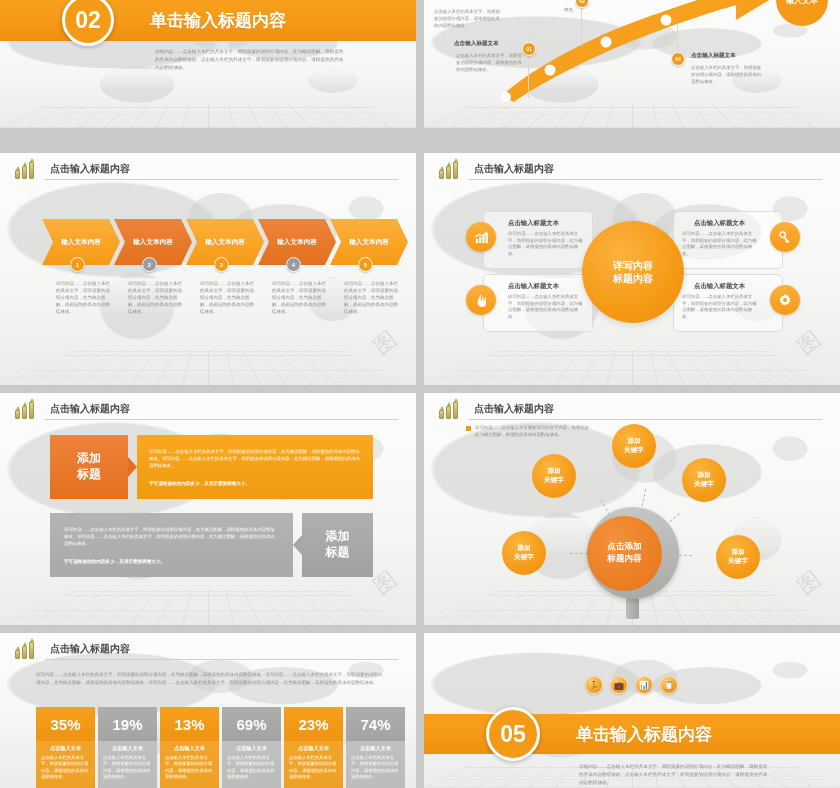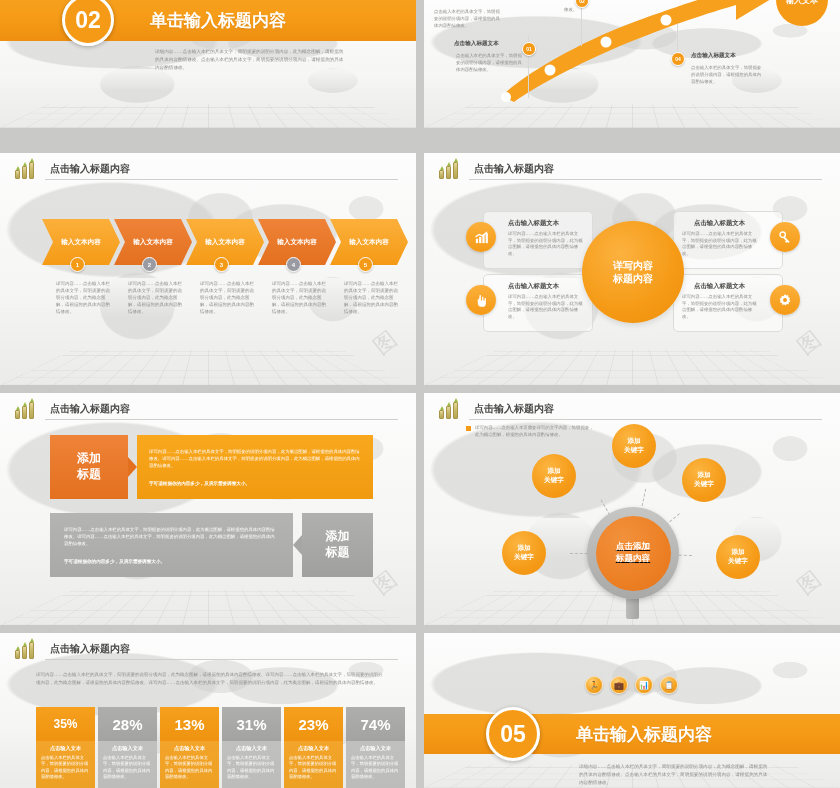--- a/index.html
+++ b/index.html
@@ -135,24 +135,23 @@
     color:#fff;font-weight:bold;text-align:center;line-height:1.3;
   }
   .tagarrow { position:absolute; width:0;height:0; }
   .panel { position:absolute; }
   .panel .pb { position:absolute; line-height:1.55; }
 
   
   .mag-ring {
     position:absolute; border-radius:50%;
     background:linear-gradient(180deg,#c6c6c4,#a9a9a7);
-    display:flex;align-items:center;justify-content:center;
+    display:flex;align-items:center;
     box-shadow:0 2px 5px rgba(0,0,0,.18);
     z-index:3;
-    text-decoration:underline;
   }
   .mag-lens {
     border-radius:50%;
     background:radial-gradient(circle at 36% 30%,#f2913c 0%,#ec7f24 62%,#e3731a 100%);
     display:flex;align-items:center;justify-content:center;
     color:#fff;font-weight:bold;text-align:center;line-height:1.35;
   }
   .mag-handle {
     position:absolute; background:linear-gradient(90deg,#bcbcba,#a4a4a2);
     border-radius:2px; z-index:2;
@@ -519,42 +518,42 @@
         <div class="spr" style="left:16px;top:-1px;"></div>
       </div>
       <div class="hdr-title" style="font-size:10px;margin-left:8px;">点击输入标题内容</div>
     </div>
     <div class="hdr-rule" style="left:45px;top:26px;width:353px;"></div>
 
     <div class="lead" style="left:36px;top:38px;width:348px;font-size:4.5px;">详写内容……点击输入本栏的具体文字，简明扼要的说明分项内容，此为概念图解，请根据您的具体内容酌情修改。详写内容……点击输入本栏的具体文字，简明扼要的说明分项内容，此为概念图解，请根据您的具体内容酌情修改。详写内容……点击输入本栏的具体文字，简明扼要的说明分项内容，此为概念图解，请根据您的具体内容酌情修改。</div>
 
     <div id="pct-wrap">
         <div class="pc o" style="left: 36px; top: 74px; width: 59px; height: 81px;">
-          <div class="top" style="height: 34px; font-size: 12px;">35%</div>
+          <div class="top" style="height: 34px; font-size: 15px;">35%</div>
           <div class="bot" style="top: 34px; height: 47px; padding-top: 4px;">
             <div class="bt" style="font-size: 5.2px;">点击输入文本</div>
             <div class="bd" style="font-size: 4.3px; margin-top: 3px;">点击输入本栏的具体文字，简明扼要的说明分项内容，请根据您的具体内容酌情修改。</div>
           </div>
         </div>
         <div class="pc g" style="left: 98px; top: 74px; width: 59px; height: 81px;">
-          <div class="top" style="height: 34px; font-size: 15px;">28%</div>
+          <div class="top" style="height: 34px; font-size: 15px;">19%</div>
           <div class="bot" style="top: 34px; height: 47px; padding-top: 4px;">
             <div class="bt" style="font-size: 5.2px;">点击输入文本</div>
             <div class="bd" style="font-size: 4.3px; margin-top: 3px;">点击输入本栏的具体文字，简明扼要的说明分项内容，请根据您的具体内容酌情修改。</div>
           </div>
         </div>
         <div class="pc o" style="left: 160px; top: 74px; width: 59px; height: 81px;">
           <div class="top" style="height: 34px; font-size: 15px;">13%</div>
           <div class="bot" style="top: 34px; height: 47px; padding-top: 4px;">
             <div class="bt" style="font-size: 5.2px;">点击输入文本</div>
             <div class="bd" style="font-size: 4.3px; margin-top: 3px;">点击输入本栏的具体文字，简明扼要的说明分项内容，请根据您的具体内容酌情修改。</div>
           </div>
         </div>
         <div class="pc g" style="left: 222px; top: 74px; width: 59px; height: 81px;">
-          <div class="top" style="height: 34px; font-size: 15px;">31%</div>
+          <div class="top" style="height: 34px; font-size: 15px;">69%</div>
           <div class="bot" style="top: 34px; height: 47px; padding-top: 4px;">
             <div class="bt" style="font-size: 5.2px;">点击输入文本</div>
             <div class="bd" style="font-size: 4.3px; margin-top: 3px;">点击输入本栏的具体文字，简明扼要的说明分项内容，请根据您的具体内容酌情修改。</div>
           </div>
         </div>
         <div class="pc o" style="left: 284px; top: 74px; width: 59px; height: 81px;">
           <div class="top" style="height: 34px; font-size: 15px;">23%</div>
           <div class="bot" style="top: 34px; height: 47px; padding-top: 4px;">
             <div class="bt" style="font-size: 5.2px;">点击输入文本</div>
             <div class="bd" style="font-size: 4.3px; margin-top: 3px;">点击输入本栏的具体文字，简明扼要的说明分项内容，请根据您的具体内容酌情修改。</div>

